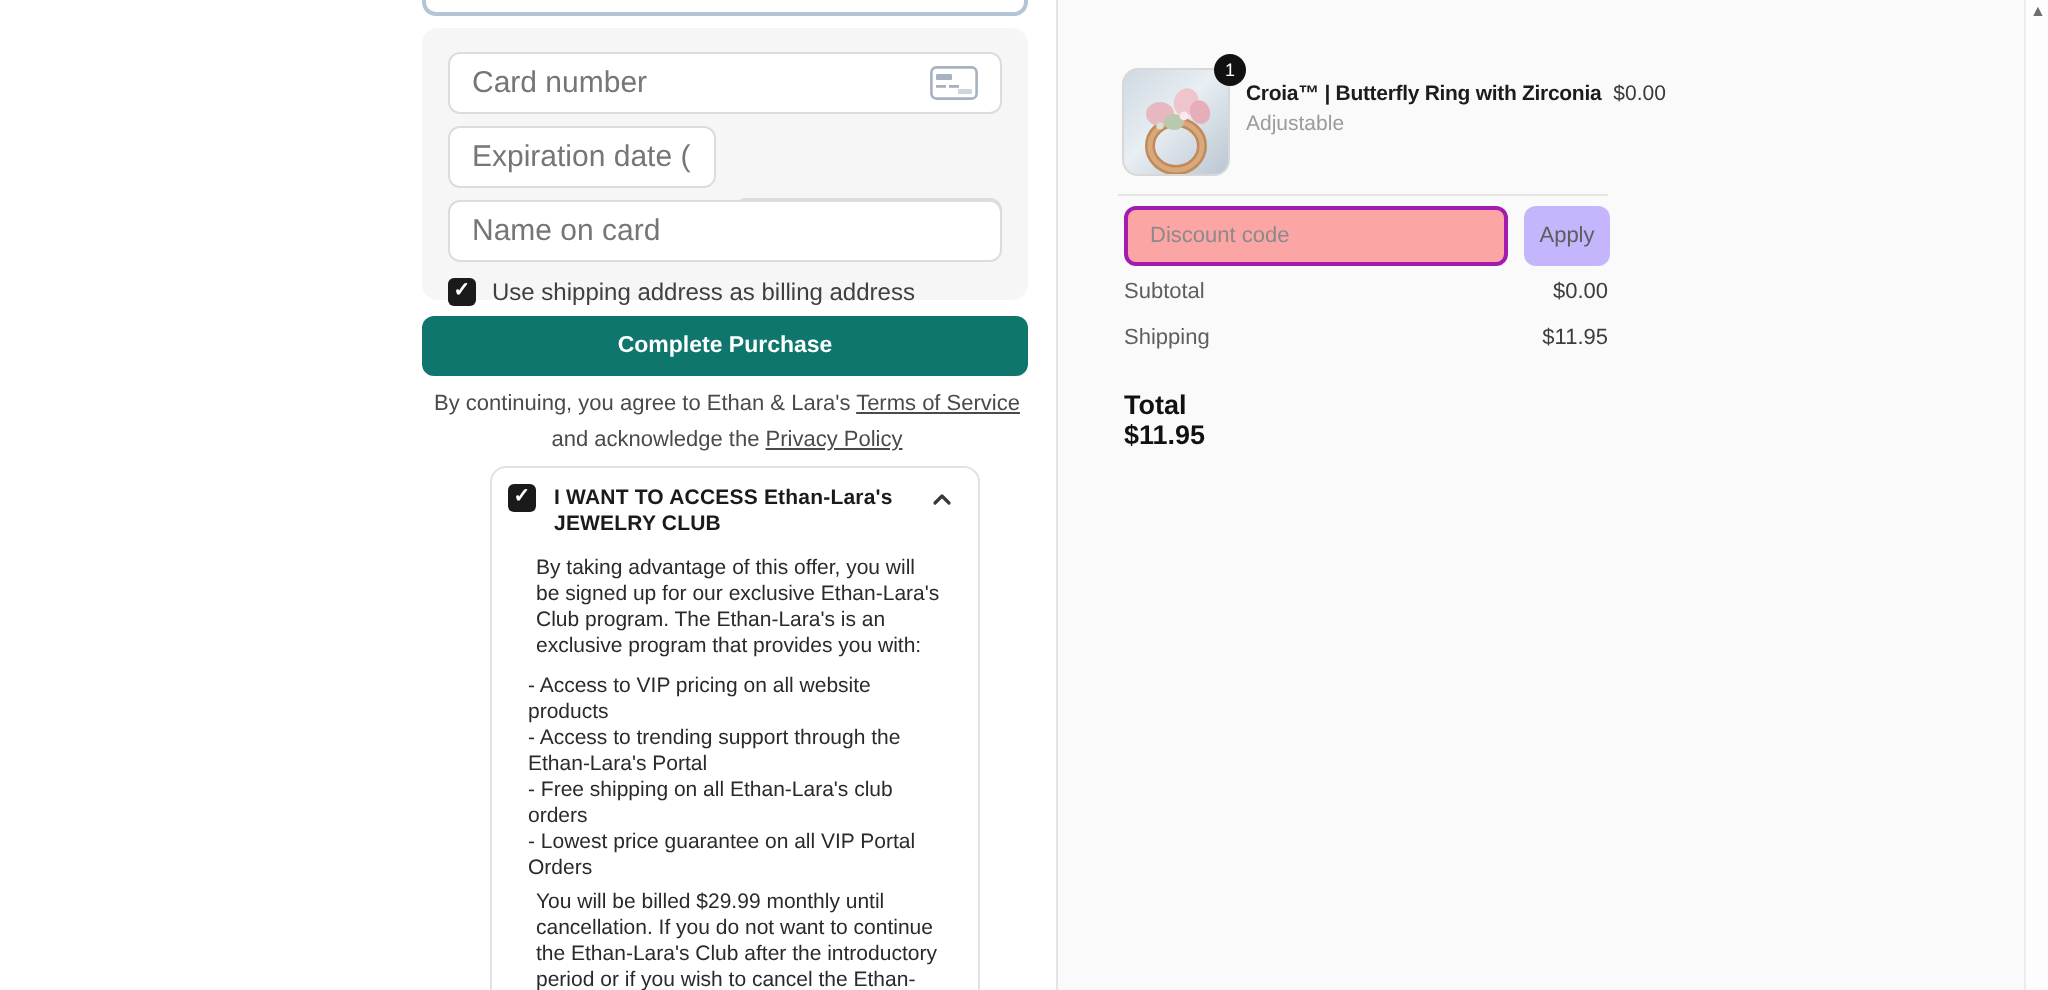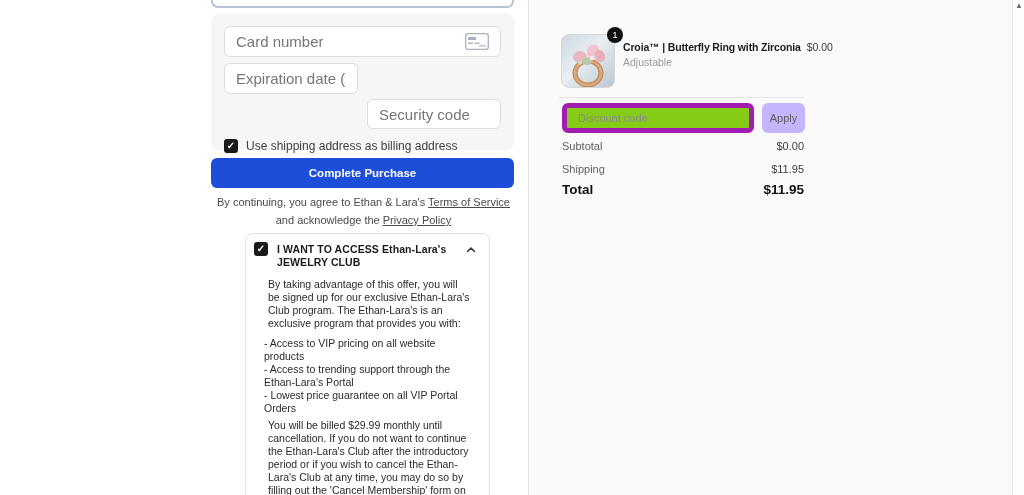--- a/index.html
+++ b/index.html
@@ -41,21 +41,21 @@
     color: #ffffff; font-size: 10px; line-height: 14px; text-align: center; font-weight: bold;
     cursor: pointer;
   }
   .billing-row {
     position: absolute; left: 13px; top: 125px; display: flex; align-items: center; gap: 8px;
   }
   .billing-row .lbl { font-size: 12px; color: #3f3f3f; text-align: right; }
 
   .purchase-btn {
     position: absolute; left: 211px; top: 158px; width: 303px; height: 30px;
-    background: #1d4ed8; border: none; border-radius: 6px; color: #ffffff;
+    background: #0f766e; border: none; border-radius: 6px; color: #ffffff;
     font-family: "Liberation Sans", sans-serif; font-size: 11.5px; font-weight: bold; cursor: pointer;
   }
 
   .legal {
     position: absolute; left: 211px; top: 193px; width: 305px;
     font-size: 11px; line-height: 18px; color: #4a4a4a; text-align: center;
   }
   .legal a { color: #4a4a4a; text-decoration: underline; cursor: pointer; }
 
   .club-box {
@@ -98,37 +98,37 @@
     letter-spacing: -0.15px;
   }
   .prod-price { margin-left: auto; font-size: 10.5px; color: #3a3a3a; padding-left: 6px; }
   .prod-variant { position: absolute; left: 62px; top: 22px; font-size: 10.5px; color: #9b9b9b; }
 
   .summary-divider { position: absolute; left: 30px; top: 97px; width: 245px; height: 1px; background: #e5e5e5; }
 
   .discount-row { position: absolute; left: 33px; top: 103px; width: 243px; height: 30px; }
   .discount-input {
     position: absolute; left: 0; top: 0; width: 192px; height: 30px;
-    background: #84cc16; border: 5px solid #a21caf; border-radius: 6px;
+    background: #fca5a5; border: 2px solid #a21caf; border-radius: 6px;
     padding: 0 11px; font-size: 11px; color: #333; outline: none;
     font-family: "Liberation Sans", sans-serif;
   }
   .discount-input::placeholder { color: #8a8a8a; }
   .apply-btn {
     position: absolute; right: 0; top: 0; width: 43px; height: 30px;
     background: #c4b5fd; border: none; border-radius: 6px; color: #5d5d5d;
     font-size: 11px; font-family: "Liberation Sans", sans-serif; cursor: pointer;
   }
 
   .totals { position: absolute; left: 33px; width: 242px; display: flex; justify-content: space-between; }
   .t-sub  { top: 140px; }
   .t-ship { top: 163px; }
   .totals .t-label { font-size: 11px; color: #5e5e5e; }
   .totals .t-value { font-size: 11px; color: #3d3d3d; }
-  .t-total { top: 182px; }
+  .t-total { top: 195px; flex-direction: column; }
   .t-total .t-label, .t-total .t-value { font-size: 13.5px; font-weight: bold; color: #111111; }
 
   
   .scrollbar {
     position: absolute; right: 0; top: 0; width: 12px; height: 495px;
     background: #fdfdfd; border-left: 1px solid #ececec;
   }
   .scroll-arrow {
     position: absolute; top: 2px; left: 2px; width: 8px; height: 8px;
     color: #6f6f6f; font-size: 8px; line-height: 8px; text-align: center;
@@ -157,20 +157,23 @@
       </div>
 
       <div class="field f-exp">
         <input type="text" placeholder="Expiration date (MM/YY)" style="">
       </div>
 
       <div class="field f-sec">
         <input type="text" placeholder="Security code" style="">
       </div>
 
+      <div class="field f-name">
+        <input type="text" placeholder="Name on card" style="">
+      </div>
 
       <div class="billing-row">
         <div class="chk">✓</div>
         <span class="lbl">Use shipping address as billing address</span>
       </div>
     </div>
 
     <button class="purchase-btn">Complete Purchase</button>
 
     <div class="legal"><span>By continuing, you agree to Ethan &amp; Lara's </span><a>Terms of Service</a><span> and acknowledge the </span><a>Privacy Policy</a></div>
@@ -181,20 +184,21 @@
         <div class="club-title">I WANT TO ACCESS Ethan-Lara's JEWELRY CLUB</div>
         <svg class="club-chevron" viewBox="0 0 12 12">
           <polyline points="2.5,7.5 6,4 9.5,7.5" fill="none" stroke="#3a3a3a" stroke-width="1.6" stroke-linecap="round" stroke-linejoin="round"></polyline>
         </svg>
       </div>
       <div class="club-body">
         <p>By taking advantage of this offer, you will be signed up for our exclusive Ethan-Lara's Club program. The Ethan-Lara's is an exclusive program that provides you with:</p>
         <div class="club-list">
           <div>- Access to VIP pricing on all website products</div>
           <div>- Access to trending support through the Ethan-Lara's Portal</div>
+          <div>- Free shipping on all Ethan-Lara's club orders</div>
           <div>- Lowest price guarantee on all VIP Portal Orders</div>
         </div>
         <p class="club-billing">You will be billed $29.99 monthly until cancellation. If you do not want to continue the Ethan-Lara's Club after the introductory period or if you wish to cancel the Ethan-Lara's Club at any time, you may do so by filling out the 'Cancel Membership' form on our website, by emailing us at least 3 days before the next billing period.</p>
       </div>
     </div>
   </div>
 
   <div class="right-col">
 
     <div class="product-row">

